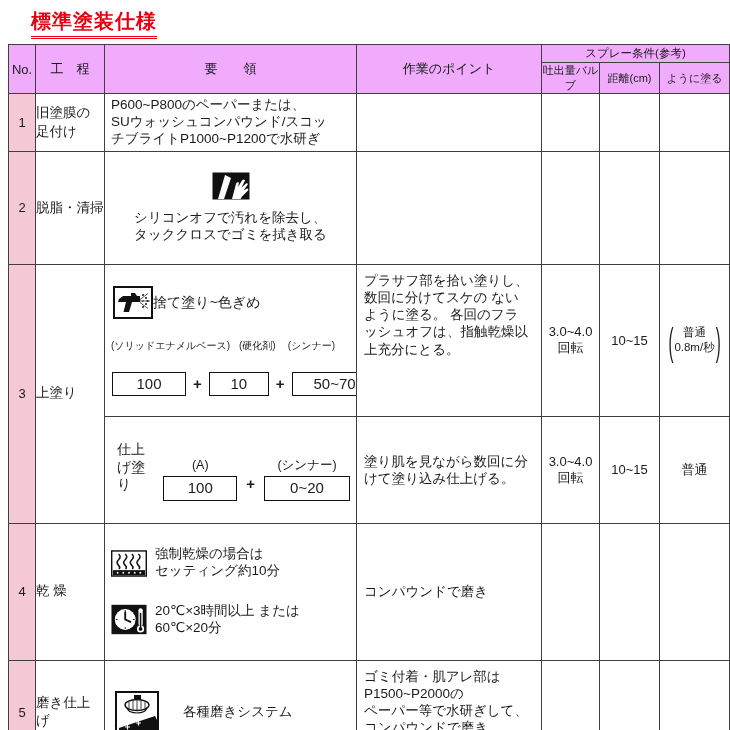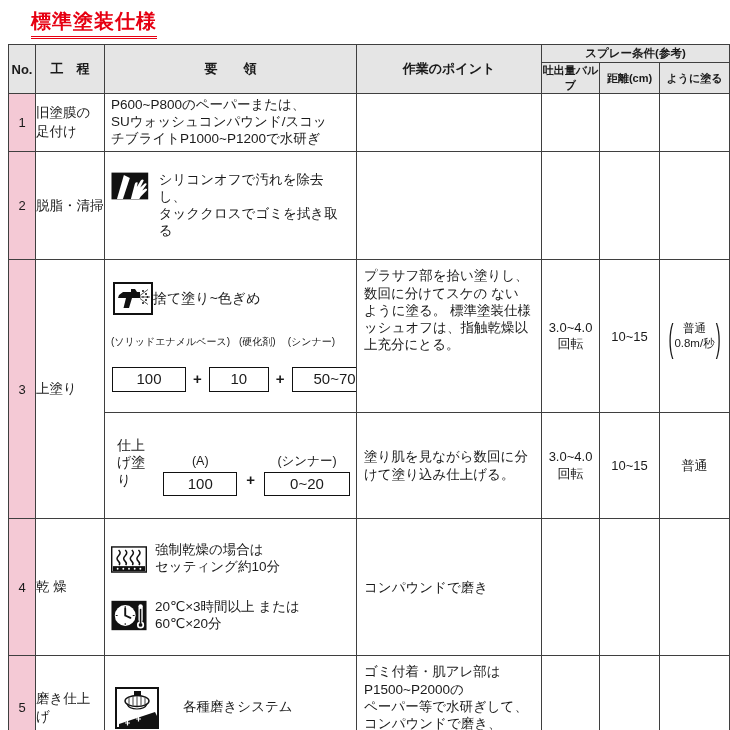--- a/index.html
+++ b/index.html
@@ -8,37 +8,37 @@
 
   
   .title-row{display:flex;align-items:flex-end;gap:16px;margin:0 0 5px 0;}
   .title-badge{color:#e60012;font-size:20px;font-weight:bold;border-bottom:3px double #e60012;
     padding-bottom:1px;letter-spacing:1px;margin-left:23px;}
   .title-heading{font-size:20px;font-weight:bold;letter-spacing:1px;}
 
   
   table.spec{border-collapse:collapse;table-layout:fixed;width:721px;}
   .spec th,.spec td{border:1px solid #3f3f3f;padding:0;overflow:hidden;}
-  .spec thead th{background:#e5e5e5;font-weight:bold;text-align:center;}
+  .spec thead th{background:#f0abfc;font-weight:normal;text-align:center;}
   .h1 th{height:19px;font-size:13px;}
   .h1 th.sgroup{font-size:11.5px;height:17px;}
   .h2 th{height:17px;font-size:11px;}
   tr.r1{height:58px;} tr.r2{height:40px;} tr.r3a{height:96px;} tr.r3b{height:77px;}
   tr.r4{height:85px;} tr.r5{height:104px;}
 
   td.c-no{background:#f4c9d5;text-align:center;font-size:13px;vertical-align:middle;}
   td.c-process{text-align:left;font-size:13.5px;font-weight:500;vertical-align:middle;
     white-space:pre-line;line-height:1.35;}
   td.c-proc{vertical-align:middle;padding:3px 6px;font-size:13.5px;line-height:1.25;white-space:pre-line;}
   td.c-points{vertical-align:middle;padding:4px 7px;font-size:13.5px;line-height:1.28;white-space:pre-line;}
   td.c-points.top{vertical-align:top;padding-top:7px;}
   td.c-spray{text-align:center;vertical-align:middle;font-size:13px;}
   .two-line span{display:block;line-height:1.25;}
 
-  .icon-line{display:flex;align-items:flex-start;gap:10px;}
+  .icon-line{display:flex;align-items:center;gap:10px;flex-direction:column;}
   .dry-item{display:flex;align-items:center;gap:8px;margin:3px 0;}
   .dry-text{white-space:pre-line;line-height:1.25;font-size:13.5px;}
   .polish-line{display:flex;align-items:center;gap:24px;padding-left:4px;}
 
   
   .coat-head{display:flex;align-items:center;margin:2px 0 0 2px;}
   .coat-label{font-size:14px;font-weight:500;}
   .ratio-labels{display:flex;font-size:10px;white-space:nowrap;margin:4px 0 2px 0;}
   .ratio-labels .rl2{margin-left:9px;} .ratio-labels .rl3{margin-left:12px;}
   .ratio-boxes{display:flex;align-items:center;gap:7px;margin-left:1px;}
@@ -152,21 +152,21 @@
             <span class="rbox b1">100</span>
             <span class="rplus">+</span>
             <span class="rbox b2">10</span>
             <span class="rplus">+</span>
             <span class="rbox b3">50~70</span>
             <span class="rsuffix">(A)</span>
           </div>
         </td>
         <td class="c-points top">プラサフ部を拾い塗りし、
 数回に分けてスケの ない
-ように塗る。 標準塗装仕様
+ように塗る。 各回のフラ
 ッシュオフは、指触乾燥以
 上充分にとる。</td>
         <td class="c-spray">
           <div class="two-line">
             <span>3.0~4.0</span>
             <span>回転</span>
           </div>
         </td>
         <td class="c-spray">10~15</td>
         <td class="c-spray">

